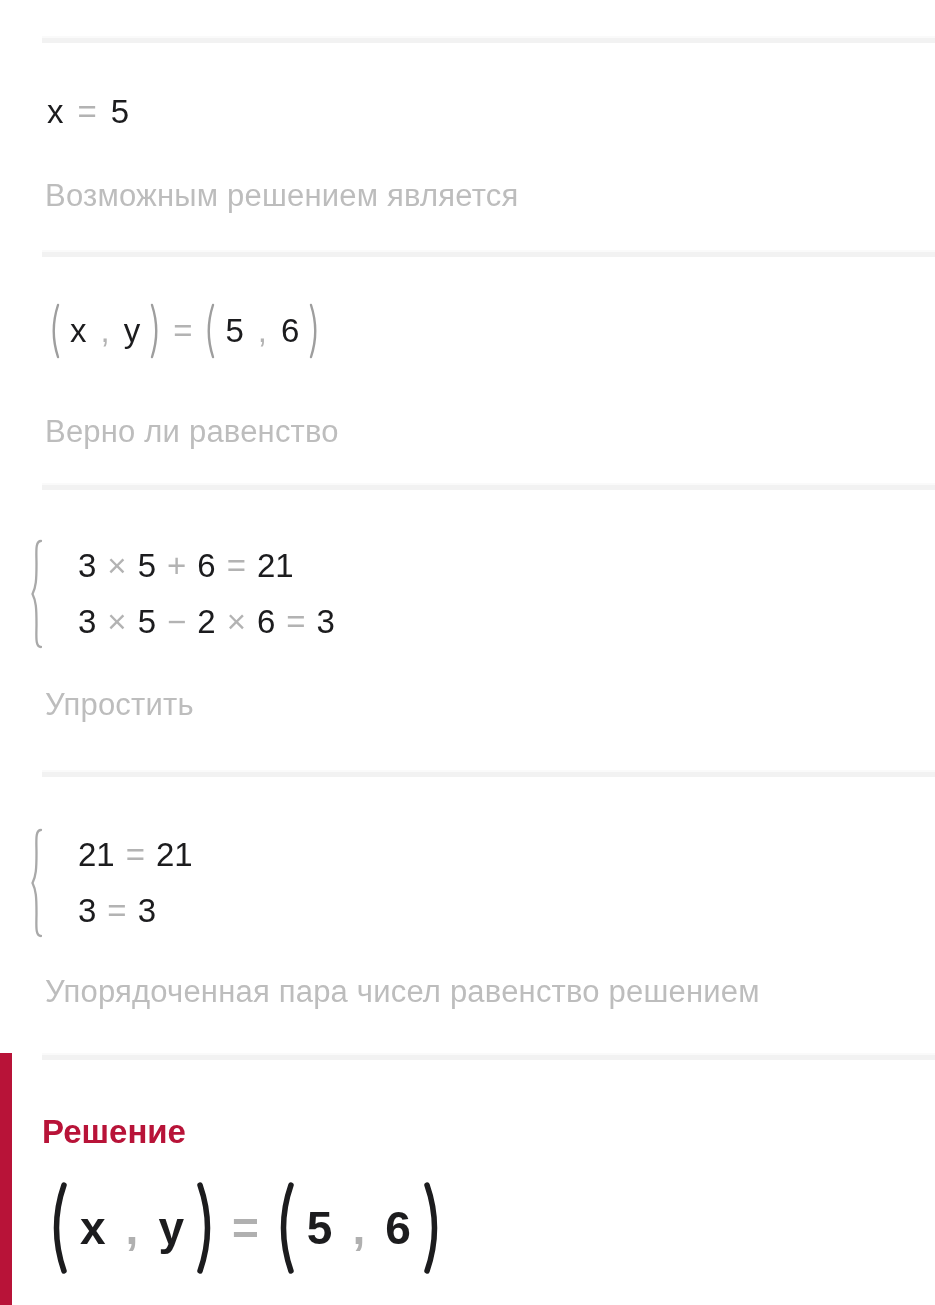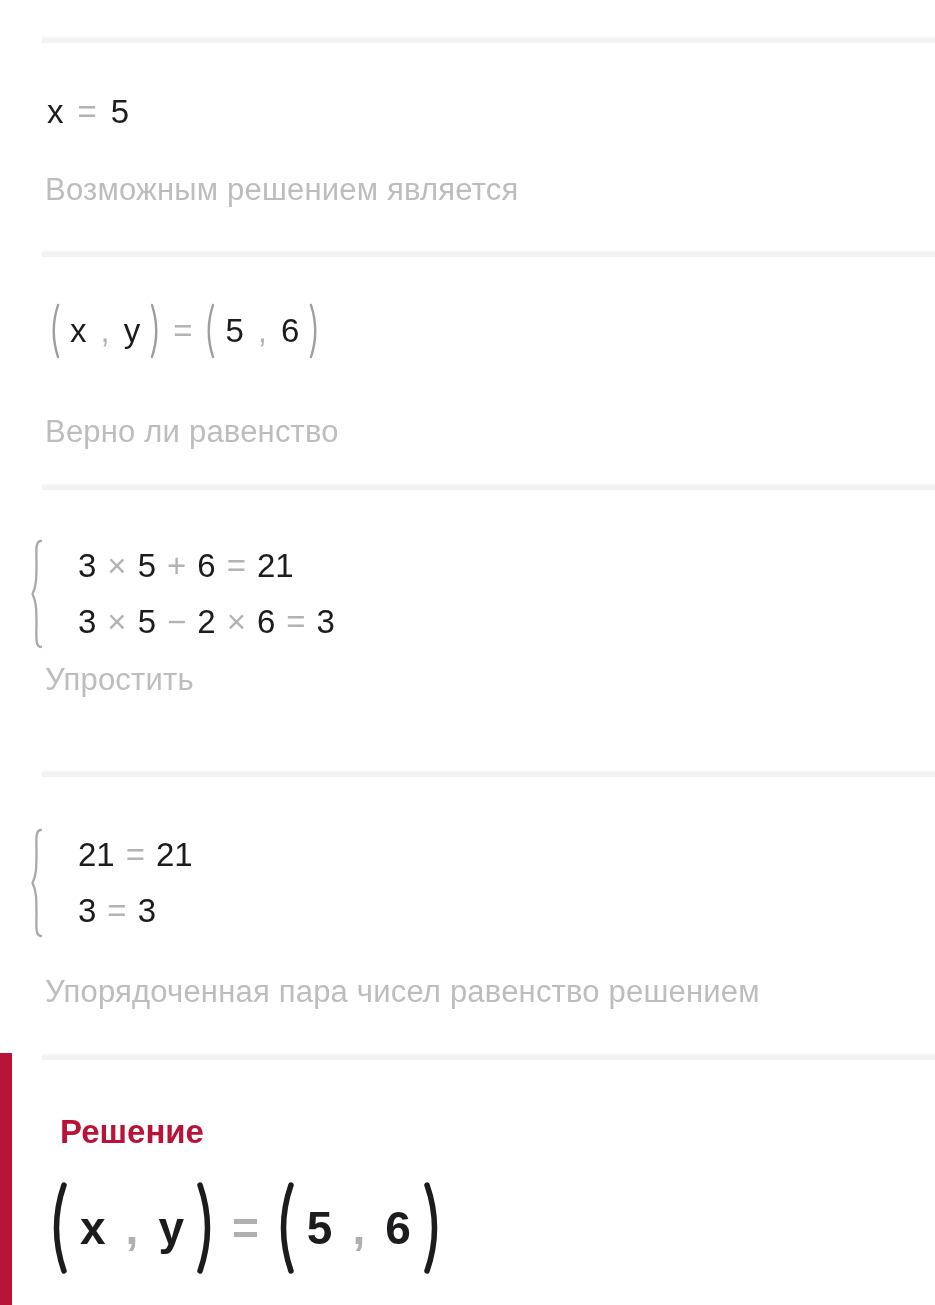--- a/index.html
+++ b/index.html
@@ -69,21 +69,21 @@
   .solution-bar {
     position: absolute;
     left: 0;
     top: 1053px;
     width: 12px;
     height: 252px;
     background: #b81338;
   }
   .solution-heading {
     position: absolute;
-    left: 60px;
+    left: 42px;
     top: 1112px;
     font-size: 33px;
     line-height: 40px;
     font-weight: bold;
     color: #b81338;
   }
   .pair-lg {
     left: 42px; top: 1180px; height: 96px;
     font-size: 46px; font-weight: bold;
   }
@@ -97,21 +97,21 @@
 
 <div class="screen">
 
   <div class="divider" style="top:36px"></div>
 
   <div class="eq-row eq1">
     <span class="tok t-black">x</span>
     <span class="tok t-op">=</span>
     <span class="tok t-black">5</span>
   </div>
-  <div class="caption" style="top:170px">Возможным решением является</div>
+  <div class="caption" style="top:176px">Возможным решением является</div>
 
   <div class="divider" style="top:250px"></div>
 
   <div class="eq-row pair-md">
     <svg width="15" height="58" viewBox="0 0 15 58">
       <path d="M12,3 Q3.5,29 12,55" stroke="#9e9e9e" stroke-width="2.4" fill="none" stroke-linecap="round"></path>
     </svg>
     <span class="tok t-black">x</span>
     <span class="tok t-op">,</span>
     <span class="tok t-black">y</span>
@@ -153,21 +153,21 @@
         <span class="tok t-black">5</span>
         <span class="tok t-op">−</span>
         <span class="tok t-black">2</span>
         <span class="tok t-op">×</span>
         <span class="tok t-black">6</span>
         <span class="tok t-op">=</span>
         <span class="tok t-black">3</span>
       </div>
     </div>
   </div>
-  <div class="caption" style="top:660px">Упростить</div>
+  <div class="caption" style="top:685px">Упростить</div>
 
   <div class="divider" style="top:770px"></div>
 
   <div class="system" style="top:827px">
     <svg width="18" height="112" viewBox="0 0 18 112">
       <path d="M13,3 C7,3 8.5,14 8.5,26 C8.5,42 8,49 4.5,56 C8,63 8.5,70 8.5,86 C8.5,98 7,109 13,109" stroke="#a9a9a9" stroke-width="2.3" fill="none" stroke-linecap="round"></path>
     </svg>
     <div class="rows">
       <div class="row">
         <span class="tok t-black">21</span>

